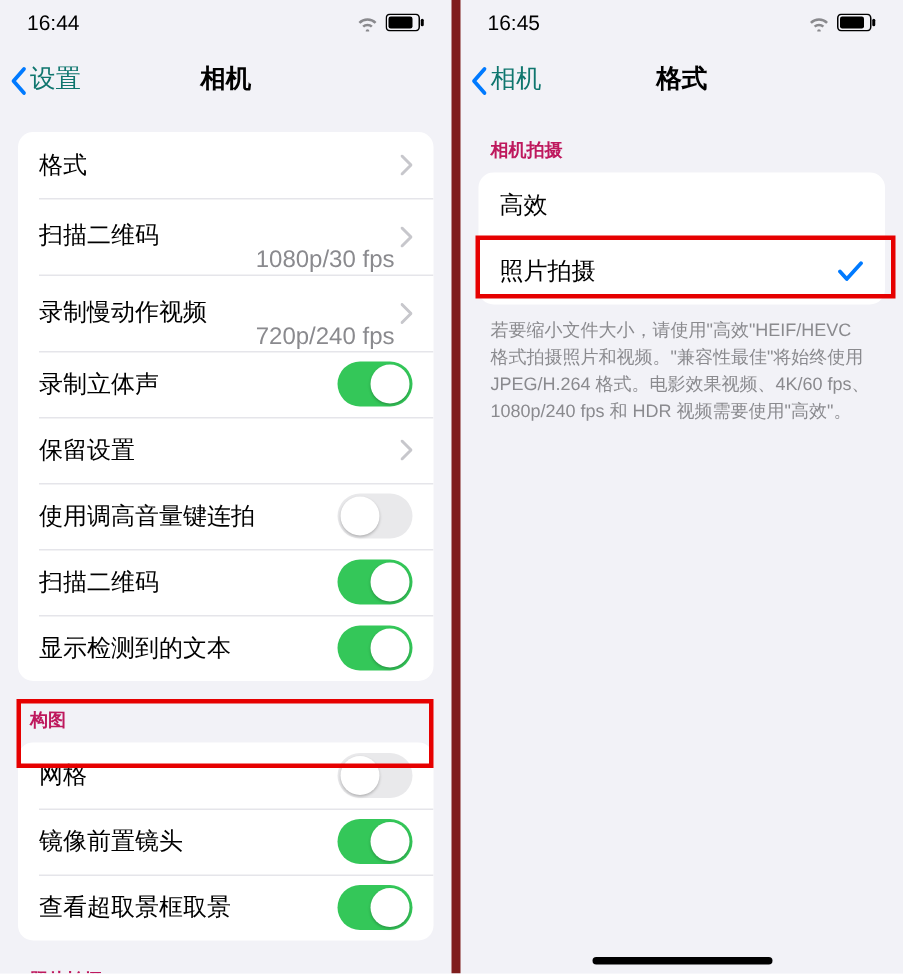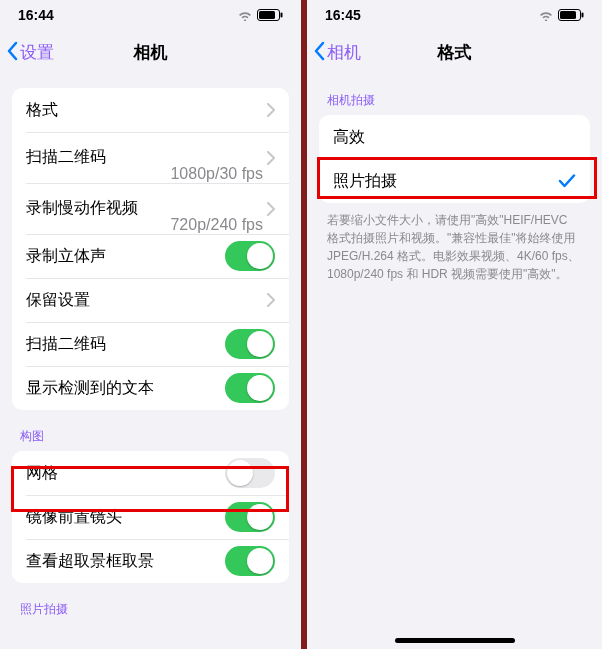--- a/index.html
+++ b/index.html
@@ -1,31 +1,31 @@
 <!DOCTYPE html>
 <html><head>
 <meta charset="utf-8">
 <style>
   * { box-sizing: border-box; margin: 0; padding: 0; }
   html, body { font-family: -apple-system, "Helvetica Neue", Arial, sans-serif; }
   body { width: 602px; height: 649px; background: #fff; display: flex; }
   .phone { width: 301px; height: 649px; background: #f2f2f7; position: relative; overflow: hidden; display: flex; flex-direction: column; }
   .phone + .phone { border-left: 6px solid #7f1d1d; }
   
-  .statusbar { height: 30px; display: flex; align-items: center; justify-content: space-between; padding: 0 18px; font-size: 14px; font-weight: 700; color: #000; gap: 14px; }
+  .statusbar { height: 30px; display: flex; align-items: center; justify-content: space-between; padding: 0 18px; font-size: 14px; font-weight: 400; color: #000; gap: 14px; }
   .status-right { display: flex; align-items: center; gap: 4px; }
   .status-right svg { display: block; }
   
   .nav { height: 44px; position: relative; display: flex; align-items: center; }
-  .nav-back { position: absolute; left: 6px; display: flex; align-items: flex-start; color: #8b5cf6; font-size: 17px; }
+  .nav-back { position: absolute; left: 6px; display: flex; align-items: flex-end; color: #0f766e; font-size: 17px; }
   .nav-back svg { margin-right: 2px; }
   .nav-title { flex: 1; text-align: center; font-size: 17px; font-weight: 600; color: #000; }
   
   .content { flex: 1; overflow: hidden; }
-  .group-header { font-size: 12px; color: #8b5cf6; padding: 18px 20px 6px; }
+  .group-header { font-size: 12px; color: #be185d; padding: 18px 20px 6px; font-weight: bold; }
   .group-footer { font-size: 12px; color: #8a8a8e; padding: 8px 20px 0; line-height: 1.5; }
   .group { background: #fff; border-radius: 10px; margin: 0 12px; overflow: hidden; }
   .row { min-height: 44px; display: flex; align-items: center; padding: 0 14px; position: relative; }
   .row + .row::before { content: ""; position: absolute; left: 14px; right: 0; top: 0; height: 1px; background: #e5e5ea; }
   .row-label { flex: 1; font-size: 16px; color: #000; }
   .row-value { font-size: 16px; color: #8a8a8e; margin-right: 4px; margin-top: 33px; }
   .chevron { color: #c7c7cc; }
   
   .switch { width: 50px; height: 30px; border-radius: 15px; position: relative; }
   .switch .knob { width: 26px; height: 26px; border-radius: 50%; background: #fff; position: absolute; top: 2px; box-shadow: 0 1px 2px rgba(0,0,0,.25); }
@@ -94,20 +94,26 @@
           <span class="row-label">录制立体声</span>
           <div class="switch on">
             <div class="knob"></div>
           </div>
         </div>
         <div class="row">
           <span class="row-label">保留设置</span>
           <svg class="chevron" width="8" height="14" viewBox="0 0 8 14">
             <path d="M1 1l6 6-6 6" stroke="#c7c7cc" stroke-width="2" fill="none" stroke-linecap="round" stroke-linejoin="round"></path>
           </svg>
+        </div>
+        <div class="row">
+          <span class="row-label">使用调高音量键连拍</span>
+          <div class="switch off">
+            <div class="knob"></div>
+          </div>
         </div>
         <div class="row">
           <span class="row-label">扫描二维码</span>
           <div class="switch on">
             <div class="knob"></div>
           </div>
         </div>
         <div class="row">
           <span class="row-label">显示检测到的文本</span>
           <div class="switch on">

